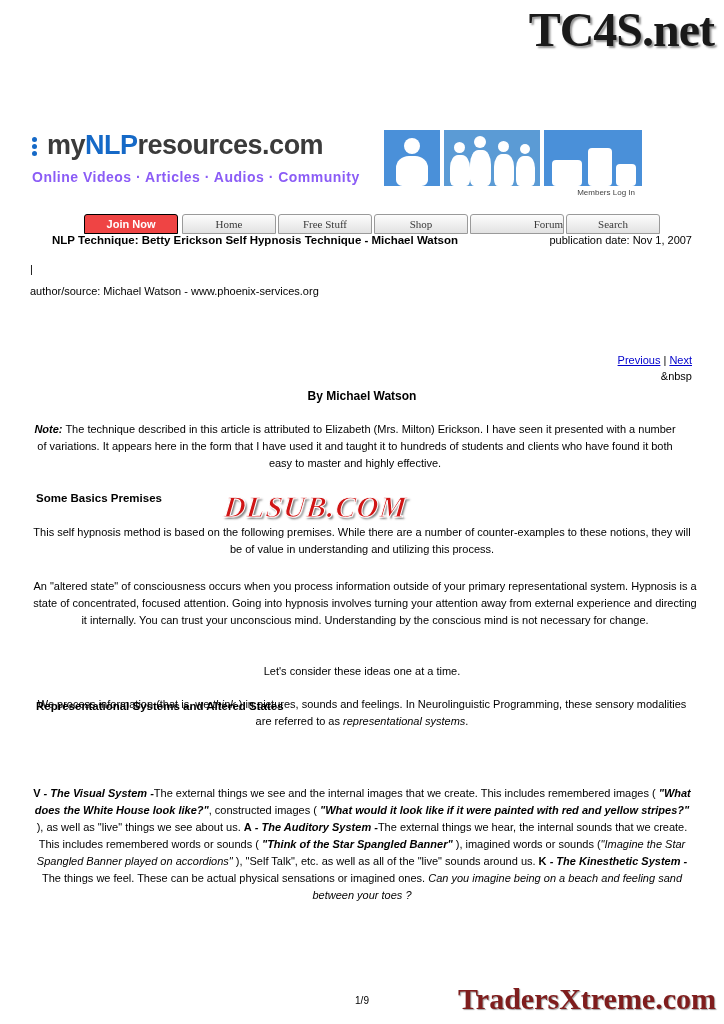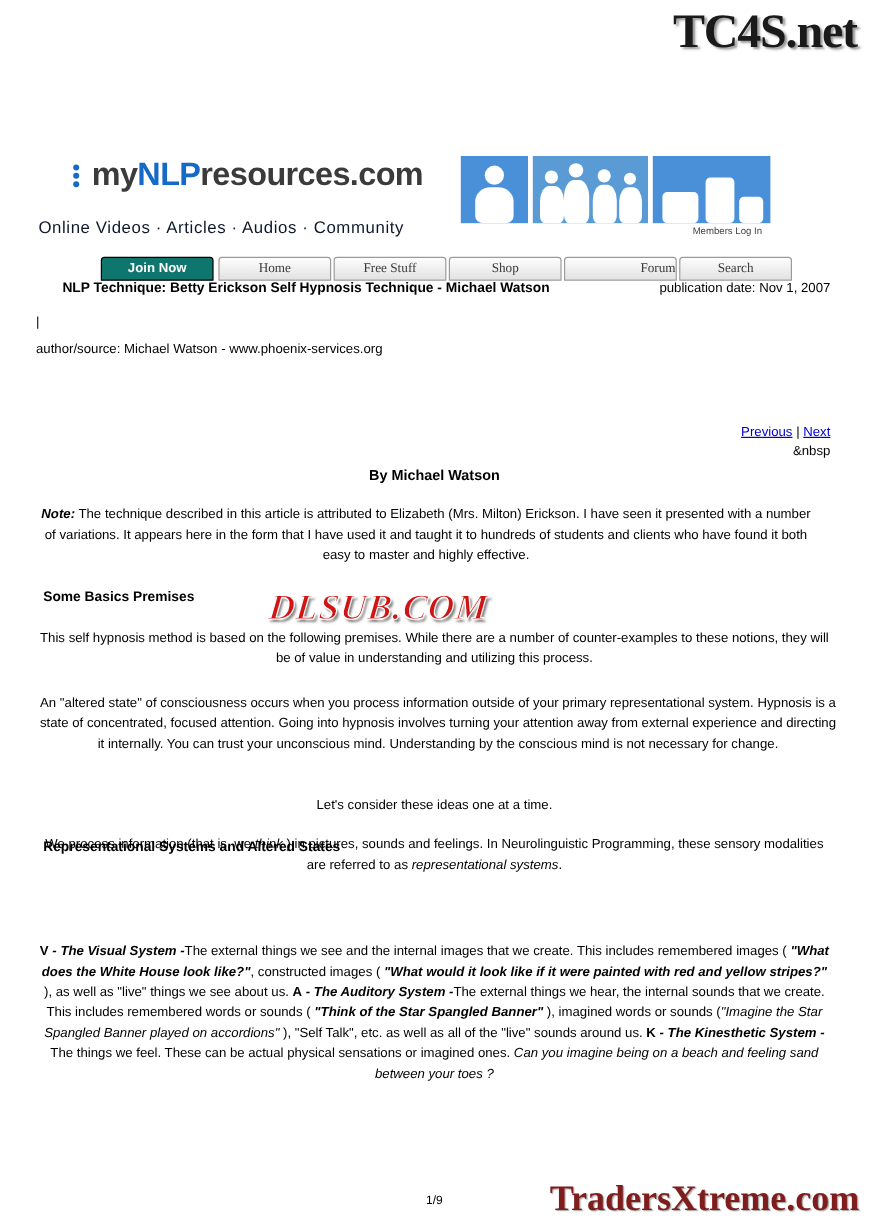--- a/index.html
+++ b/index.html
@@ -16,21 +16,21 @@
     overflow: hidden;
   }
 
   
   .wm-top {
     position: absolute;
     top: 2px;
     right: 10px;
     font-family: "Liberation Serif", serif;
     font-weight: bold;
-    font-size: 40px;
+    font-size: 48px;
     letter-spacing: -1px;
     color: #1a1a1a;
     text-shadow: 2px 2px 2px rgba(120,120,120,0.8);
   }
   .wm-bottom {
     position: absolute;
     bottom: 8px;
     right: 8px;
     font-family: "Liberation Serif", serif;
     font-weight: bold;
@@ -66,45 +66,45 @@
     left: 0;
     top: 0;
     width: 350px;
   }
   .logo-line1 {
     font-size: 27px;
     font-weight: bold;
     color: #3b3b3b;
     letter-spacing: -0.5px;
     white-space: nowrap;
-    text-align: center;
   }
   .logo-line1 .blue {
     color: #1569c7;
   }
   .logo-dots {
     display: inline-block;
     width: 13px;
     vertical-align: middle;
     margin-right: 2px;
   }
   .logo-dots i {
     display: block;
     width: 5px;
     height: 5px;
     background: #1569c7;
     border-radius: 50%;
     margin: 2px 0;
   }
   .logo-line2 {
     font-size: 14px;
-    color: #0f172a;
+    color: #8b5cf6;
     letter-spacing: 0.5px;
-    margin-top: 20px;
+    margin-top: 8px;
     white-space: nowrap;
+    font-weight: bold;
   }
   .banner-imgs {
     position: absolute;
     left: 352px;
     top: 0;
     width: 251px;
     height: 62px;
   }
   .bimg {
     position: absolute;
@@ -142,21 +142,21 @@
     line-height: 18px;
     text-align: center;
     font-size: 11px;
     color: #3a3a3a;
     background: linear-gradient(#fdfdfd, #e2e2e2);
     border: 1px solid #9a9a9a;
     border-radius: 3px 3px 0 0;
     font-family: "Liberation Serif", serif;
   }
   .navtab.join {
-    background: #0f766e;
+    background: #ef4444;
     color: #ffffff;
     font-family: "Liberation Sans", sans-serif;
     font-weight: bold;
     font-size: 11px;
     border-color: #000;
   }
 
   
   .doc-title {
     position: absolute;

